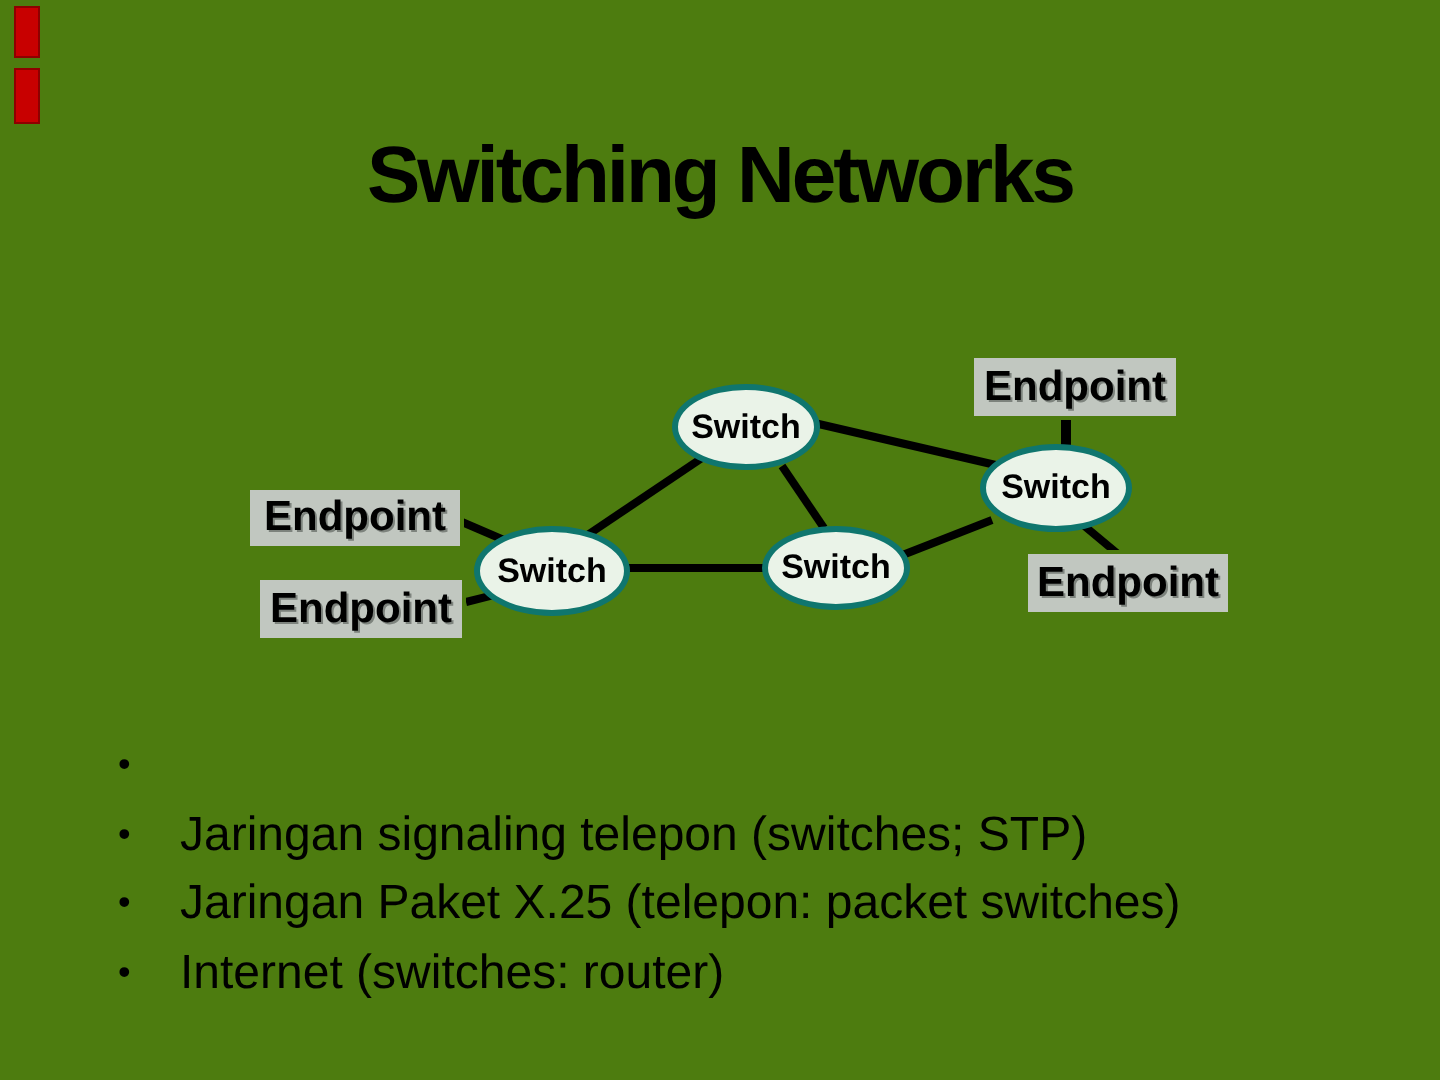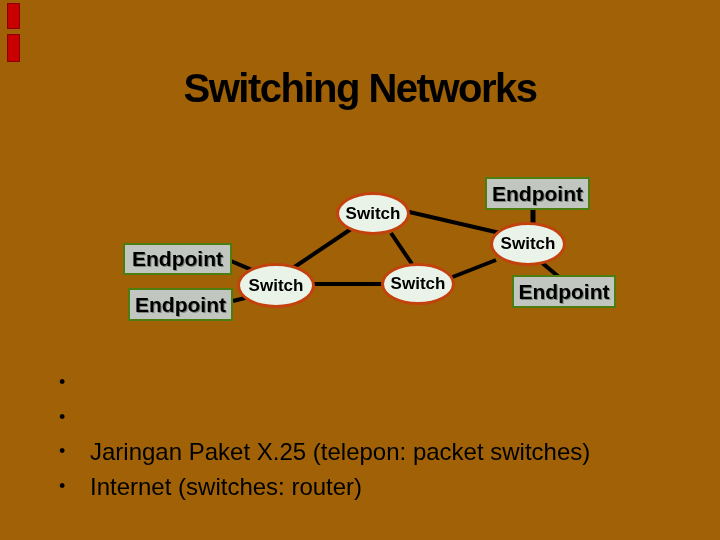--- a/index.html
+++ b/index.html
@@ -5,21 +5,21 @@
   html, body {
     margin: 0;
     padding: 0;
     background: #ffffff;
     font-family: "Liberation Sans", sans-serif;
   }
   .slide {
     position: relative;
     width: 720px;
     height: 540px;
-    background: #a16207;
+    background: #4d7c0f;
     overflow: hidden;
   }
 
   
   .accent-bar {
     position: absolute;
     left: 7px;
     width: 13px;
     background: #c80000;
     border: 1px solid #8e0000;
@@ -56,21 +56,21 @@
     z-index: 2;
     display: flex;
     align-items: center;
     justify-content: center;
     box-sizing: border-box;
     color: #000000;
     font-weight: bold;
   }
   .switch {
     background: #eaf3e8;
-    border: 3px solid #c2410c;
+    border: 3px solid #0f766e;
     border-radius: 50%;
     font-size: 17px;
     text-align: center;
   }
   .endpoint {
     background: #c1c7c0;
     border: 2px solid #4d7c0f;
     font-size: 21px;
     text-shadow: 1px 1px 0 #7d837d;
   }
@@ -158,20 +158,21 @@
   <div class="node endpoint endpoint-bottom-right">
     <span>Endpoint</span>
   </div>
 
   <div class="bullets">
     <div class="bullet-row">
       <span class="bullet-marker">•</span>
     </div>
     <div class="bullet-row">
       <span class="bullet-marker">•</span>
+      <span class="bullet-text">Jaringan signaling telepon (switches; STP)</span>
     </div>
     <div class="bullet-row">
       <span class="bullet-marker">•</span>
       <span class="bullet-text">Jaringan Paket X.25 (telepon: packet switches)</span>
     </div>
     <div class="bullet-row">
       <span class="bullet-marker">•</span>
       <span class="bullet-text">Internet (switches: router)</span>
     </div>
   </div>

